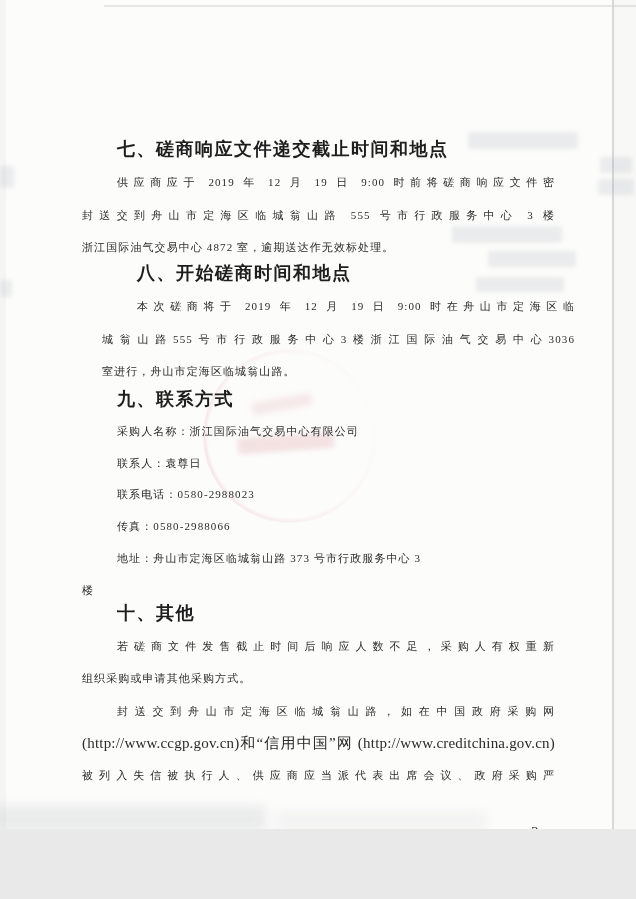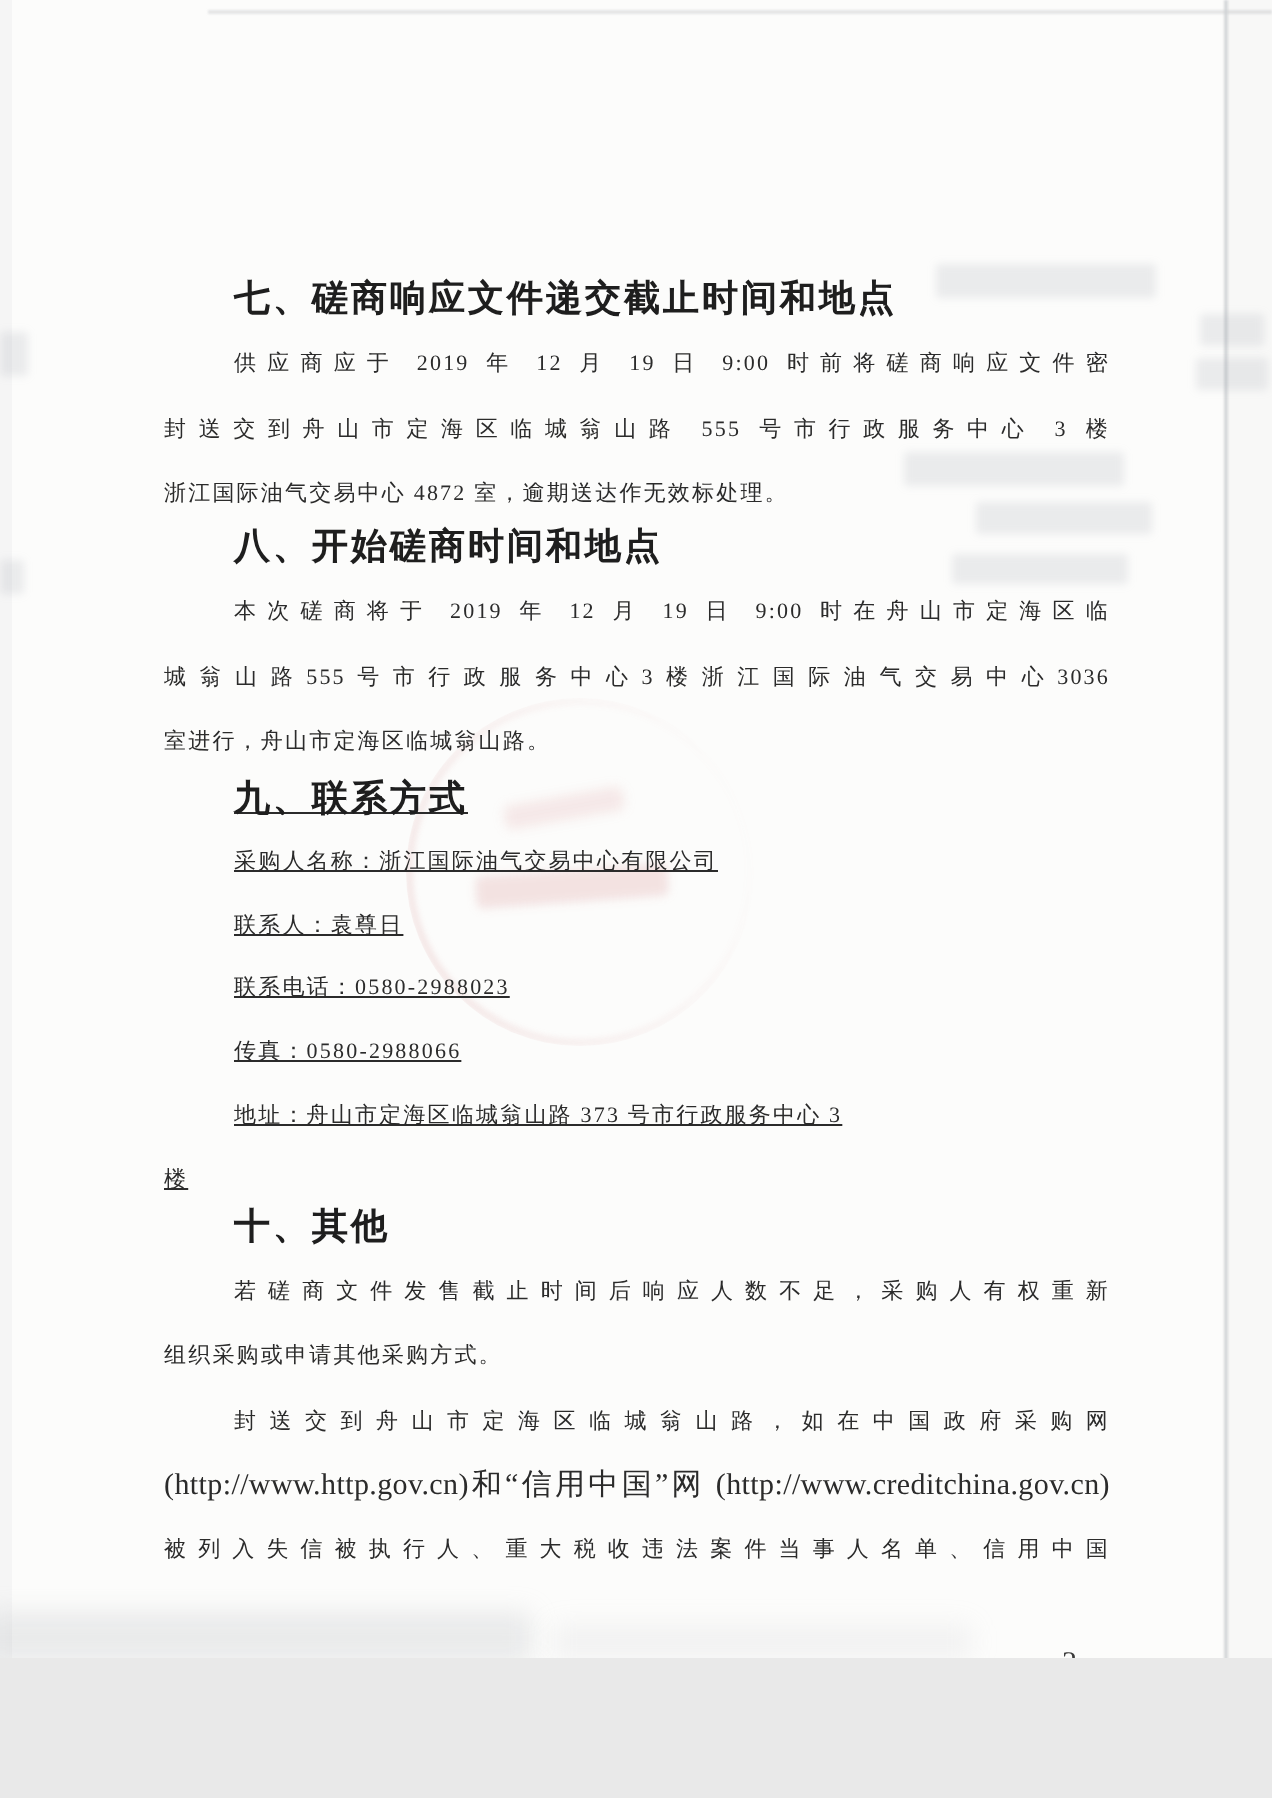--- a/index.html
+++ b/index.html
@@ -66,22 +66,22 @@
     background:rgba(210,130,130,0.16);
     filter:blur(3px);
     transform:rotate(-10deg);
     border-radius:3px;
   }
   
   .sec {
     position:absolute; left:82px; width:473px;
   }
   .sec7 { top:133px; }
-  .sec8 { top:257px; }
-  .sec9 { top:383px;text-decoration:underline; }
+  .sec8 { top:257px;margin-left:20px; }
+  .sec9 { top:383px; }
   .sec10 { top:597px; }
   .heading {
     margin:0;
     font-family:"Liberation Sans","DejaVu Sans",sans-serif;
     font-weight:bold;
     font-size:18px;
     line-height:33px;
     letter-spacing:1.5px;
     color:#1e1e1e;
     text-indent:35px;
@@ -153,19 +153,19 @@
     <div class="line indent">传真：0580-2988066</div>
     <div class="line indent">地址：舟山市定海区临城翁山路 373 号市行政服务中心 3</div>
     <div class="line">楼</div>
   </div>
 
   <div class="sec sec10">
     <h3 class="heading">十、其他</h3>
     <div class="line indent fill">若磋商文件发售截止时间后响应人数不足，采购人有权重新</div>
     <div class="line">组织采购或申请其他采购方式。</div>
     <div class="line indent fill">封送交到舟山市定海区临城翁山路，如在中国政府采购网</div>
-    <div class="line fill small">(http://www.http.gov.cn)和“信用中国”网 (http://www.creditchina.gov.cn)</div>
-    <div class="line fill">被列入失信被执行人、重大税收违法案件当事人名单、信用中国</div>
+    <div class="line fill small">(http://www.ccgp.gov.cn)和“信用中国”网 (http://www.creditchina.gov.cn)</div>
+    <div class="line fill">被列入失信被执行人、供应商应当派代表出席会议、政府采购严</div>
   </div>
 
   <div class="page-number">—3—</div>
 
 </div>
 
 </body></html>

